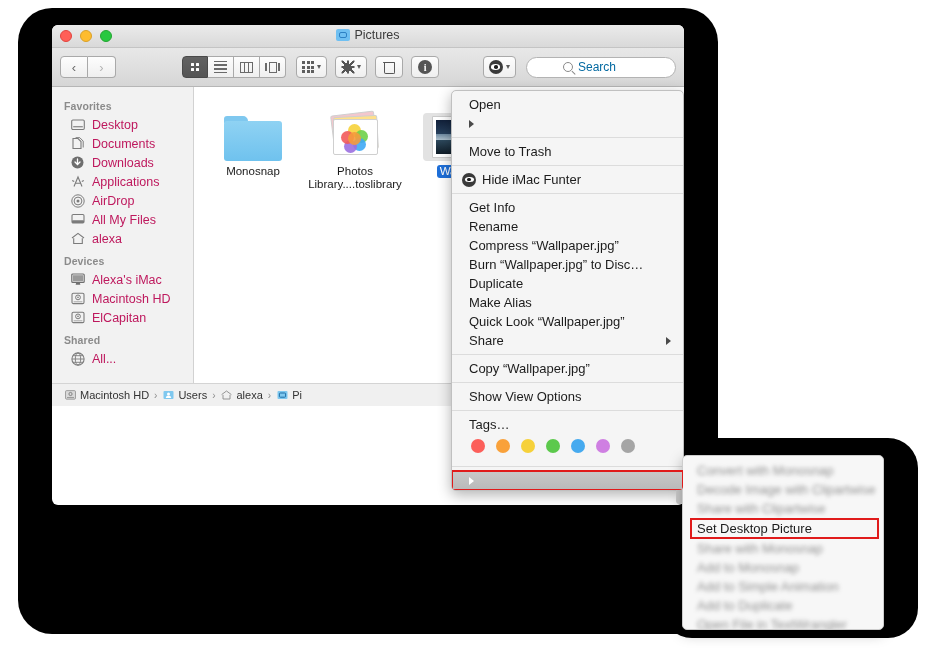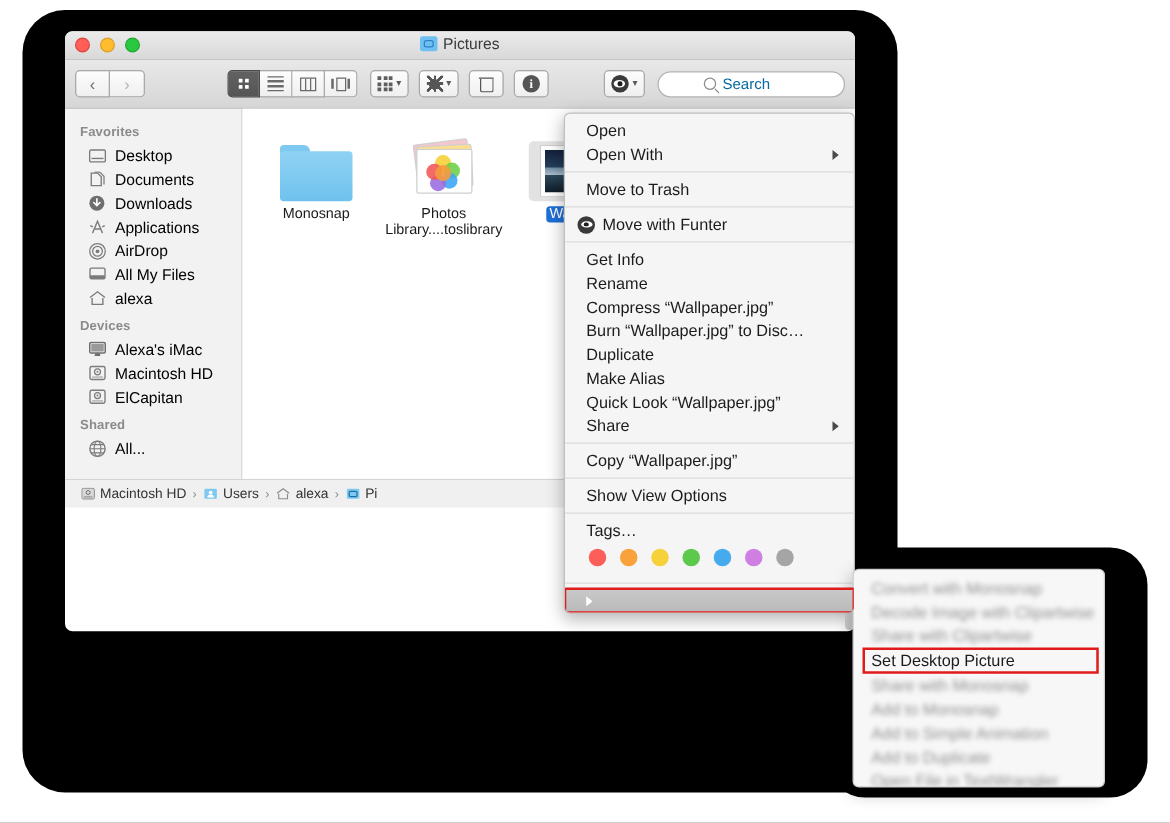--- a/index.html
+++ b/index.html
@@ -295,21 +295,21 @@
     color: #8b8b8b;
     padding: 7px 0 3px 12px;
     letter-spacing: 0.1px;
   }
   .side-item {
     display: flex;
     align-items: center;
     gap: 7px;
     padding: 2.5px 0 2.5px 18px;
     font-size: 12.5px;
-    color: #000000;
+    color: #be185d;
   }
   .side-icon {
     width: 15px; height: 14px;
     flex: none;
     display: flex; align-items: center; justify-content: center;
     color: #7b7b7b;
   }
   .side-icon svg { display:block; }
 
   #content {
@@ -888,35 +888,34 @@
       </span>
     </div>
   </div>
 
   <div id="context-menu">
 
     <div class="mi">
       <span class="label">Open</span>
     </div>
     <div class="mi">
-      <span class="label">Open With</span>
       <span class="submenu-arrow"></span>
     </div>
 
     <div class="msep"></div>
 
     <div class="mi">
       <span class="label">Move to Trash</span>
     </div>
 
     <div class="msep"></div>
 
     <div class="mi with-icon">
       <span class="eyeball"></span>
-      <span class="label">Move with Funter</span>
+      <span class="label">Hide iMac Funter</span>
     </div>
 
     <div class="msep"></div>
 
     <div class="mi">
       <span class="label">Get Info</span>
     </div>
     <div class="mi">
       <span class="label">Rename</span>
     </div>

